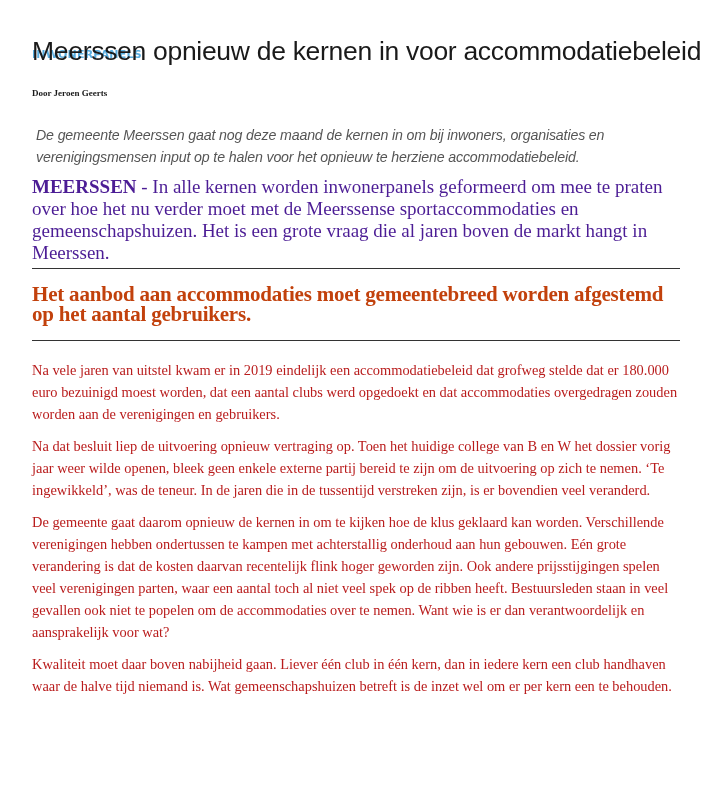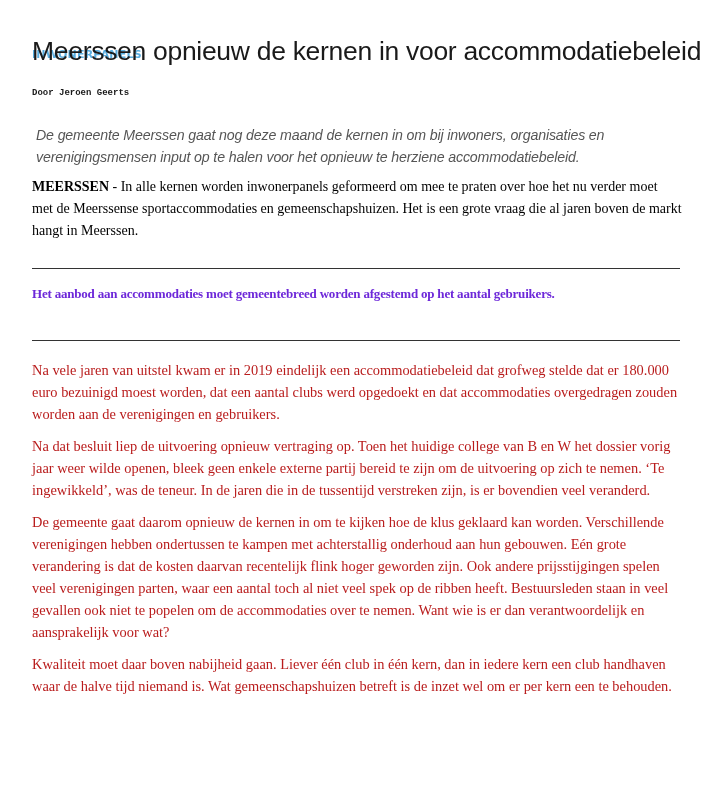--- a/index.html
+++ b/index.html
@@ -1,27 +1,27 @@
 <!DOCTYPE html>
 <html><head>
 <meta charset="utf-8">
 <style>
   html, body { margin: 0; padding: 0; background: #ffffff; }
   body { width: 708px; height: 792px; overflow: hidden; position: relative; color: #1a1a1a; }
   .article { position: absolute; left: 32px; top: 0; width: 648px; }
   .kicker { position: absolute; top: 22px; left: 0; font-family: "DejaVu Sans", sans-serif; font-weight: bold; font-size: 11px; color: #5aaee0; letter-spacing: 0.2px; margin-top: 26px; }
   .title { position: absolute; top: 36px; left: 0; font-family: Liberation Sans, sans-serif; font-size: 26.5px; color: #1a1a1a; white-space: nowrap; letter-spacing: -0.3px; }
-  .byline { position: absolute; top: 88px; left: 0; font-family: Liberation Mono, monospace; font-weight: bold; font-size: 9px; color: #1a1a1a; }
+  .byline { position: absolute; top: 88px; left: 0; font-family: Liberation Serif, serif; font-weight: bold; font-size: 9px; color: #1a1a1a; }
   .intro { position: absolute; top: 120px; left: 0; width: 650px; font-family: "Liberation Sans", sans-serif; font-size: 14.2px; line-height: 22px; color: #555555; letter-spacing: -0.15px; }
-  .lead { position: absolute; top: 176px; left: 0; width: 650px; font-family: "Liberation Serif", serif; font-size: 14px; line-height: 22px; color: #000000; }
+  .lead { position: absolute; top: 176px; left: 0; width: 650px; font-family: "Liberation Serif", serif; font-size: 19px; line-height: 22px; color: #4c1d95; }
   .lead b { font-weight: bold; }
   .rule { position: absolute; left: 0; width: 648px; height: 0; border-top: 1.5px solid #333333; }
   .rule.top { top: 268px; }
   .rule.bottom { top: 340px; }
-  .quote { position: absolute; top: 284px; left: 0; width: 648px; font-family: "Liberation Serif", serif; font-weight: bold; font-size: 13px; line-height: 20px; color: #6d28d9; letter-spacing: -0.2px; }
+  .quote { position: absolute; top: 284px; left: 0; width: 648px; font-family: "Liberation Serif", serif; font-weight: bold; font-size: 21px; line-height: 20px; color: #c2410c; letter-spacing: -0.2px; }
   .body-text { position: absolute; top: 359px; left: 0; width: 650px; font-family: "Liberation Serif", serif; font-size: 14.4px; line-height: 22px; color: #b91c1c; }
   .body-text p { margin: 0 0 10px 0; }
 </style>
 </head>
 <body>
 
 <article class="article">
   <div class="kicker">INWONERPANELS</div>
   <h1 class="title" style="margin:0;font-weight:normal;">Meerssen opnieuw de kernen in voor accommodatiebeleid</h1>
   <div class="byline">Door Jeroen Geerts</div>

